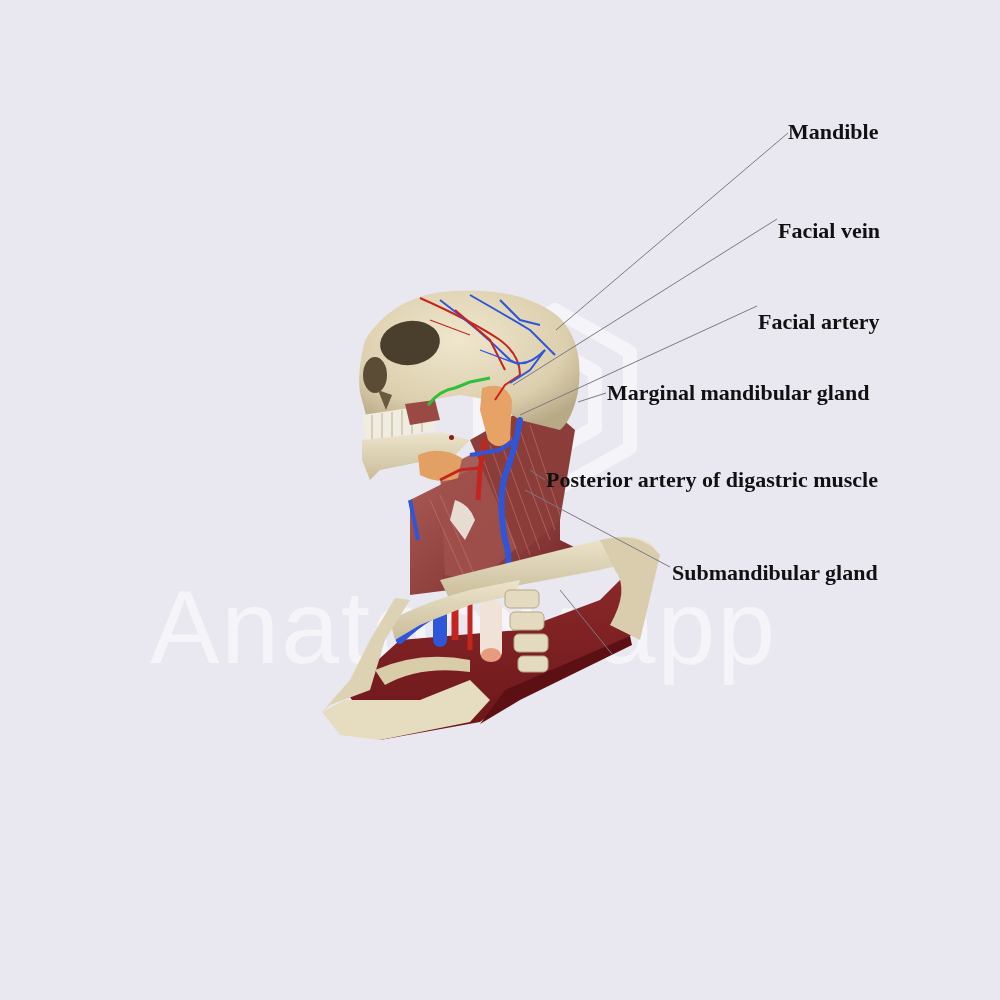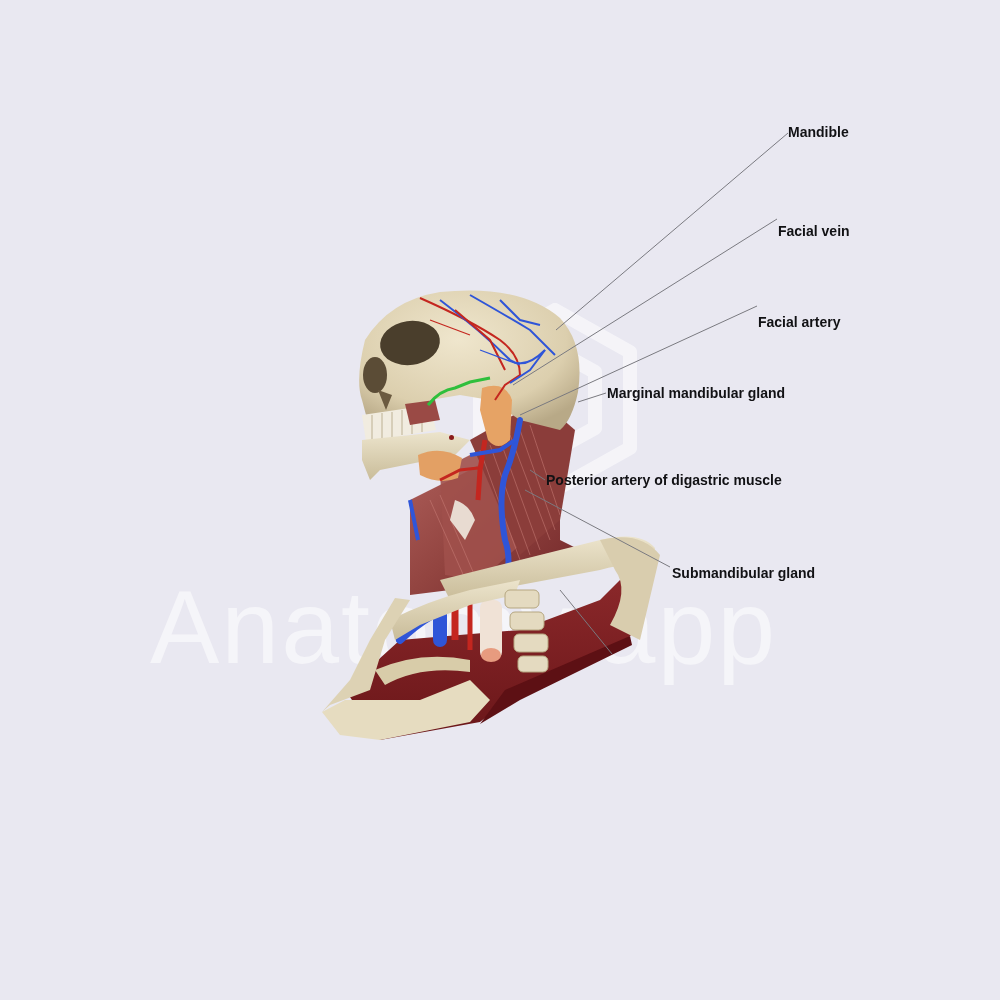--- a/index.html
+++ b/index.html
@@ -15,22 +15,22 @@
     font-family: "Liberation Sans", sans-serif;
     font-size: 104px; font-weight: 300; letter-spacing: 2px;
     color: rgba(255,255,255,0.55);
     white-space: nowrap; z-index: 1;
   }
   .wm-logo { position: absolute; left: 470px; top: 300px; z-index: 1; opacity: 0.55; }
   .illustration { position: absolute; left: 0; top: 0; z-index: 2; }
   .leaders { position: absolute; left: 0; top: 0; z-index: 3; pointer-events: none; }
   .label {
     position: absolute; z-index: 4;
-    font-family: Liberation Sans, sans-serif;
-    font-weight: 700; font-size: 14px; color: #111114;
+    font-family: Liberation Serif, serif;
+    font-weight: 700; font-size: 22px; color: #111114;
     white-space: nowrap; line-height: 22px;
   }
   .label.right { text-align: right; }
   .dot { position: absolute; width: 5px; height: 5px; border-radius: 50%; background: #8a1b1b; z-index: 4; }
 </style>
 </head>
 <body>
 
 <div class="stage">
 

